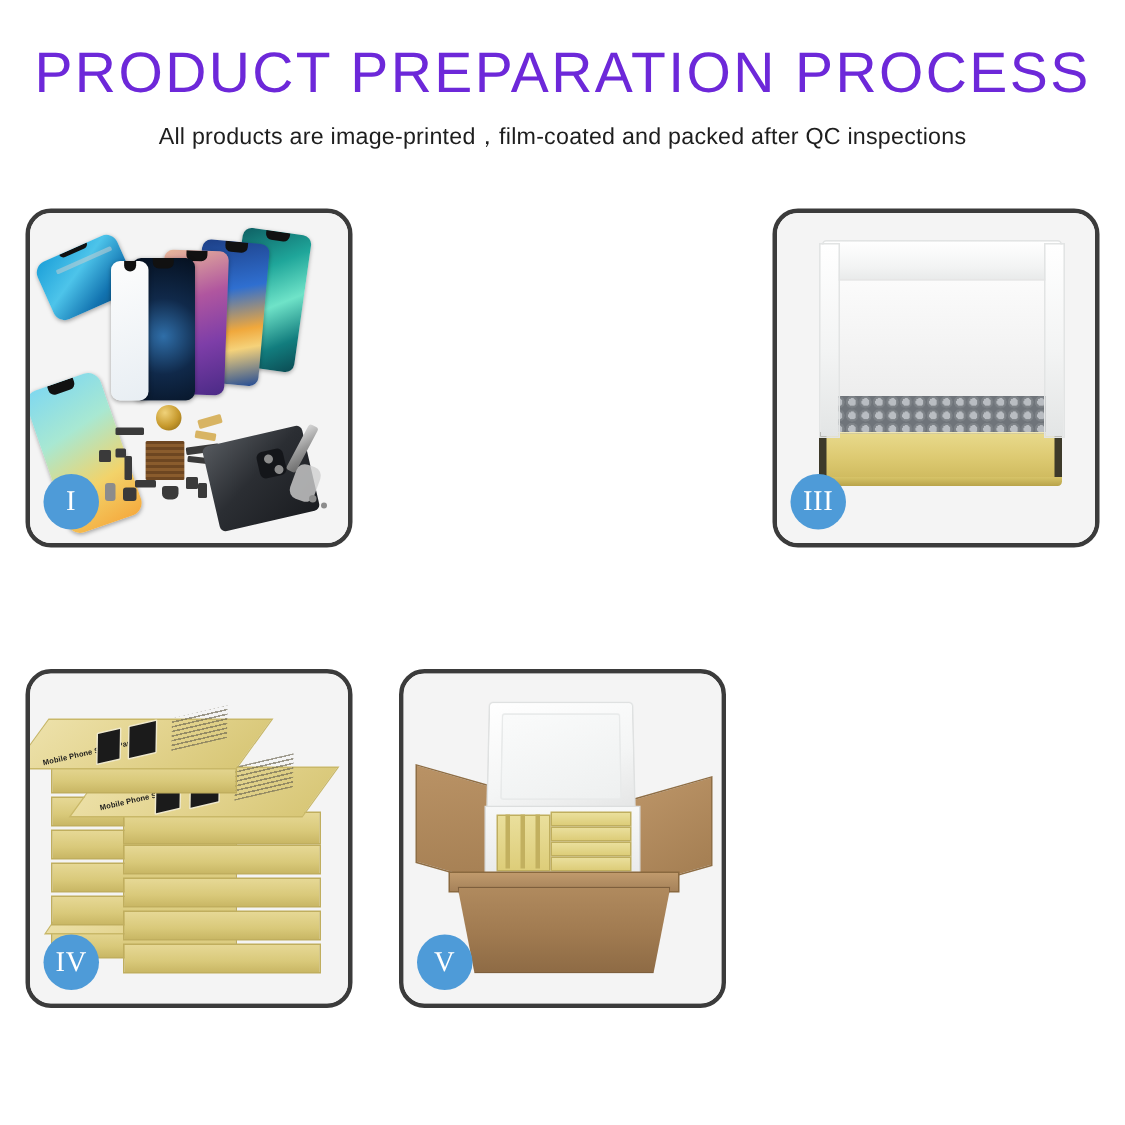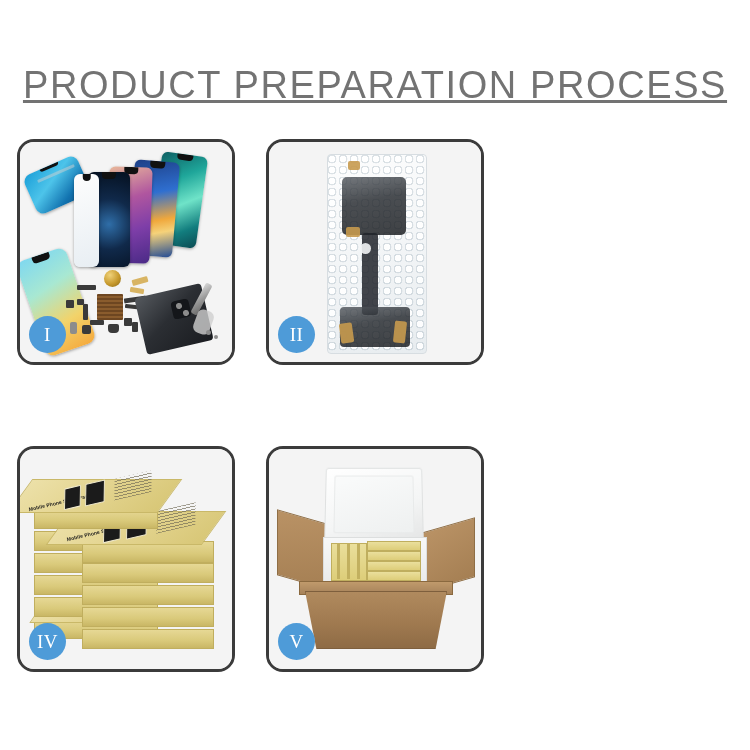--- a/index.html
+++ b/index.html
@@ -18,29 +18,28 @@
 
   
   .header {
     position: absolute;
     left: 0; top: 0;
     width: 750px;
     text-align: center;
   }
   .page-title {
     margin: 0;
-    padding-top: 66px;
+    padding-top: 30px;
     font-family: "Liberation Sans", sans-serif;
     font-size: 38px;
     font-weight: 400;
     letter-spacing: 1.6px;
-    color: #737373;
+    color: #6d28d9;
     line-height: 1.05;
     white-space: nowrap;
-    text-decoration: underline;
   }
   .page-subtitle {
     margin: 0;
     padding-top: 11px;
     font-family: "Liberation Sans", sans-serif;
     font-size: 15.5px;
     font-weight: 400;
     letter-spacing: 0.15px;
     color: #1e1e1e;
     white-space: nowrap;
@@ -310,20 +309,21 @@
   .vi-tape {
     position: absolute;
     background: rgba(128,96,52,.55);
   }
 </style>
 </head>
 <body>
 
 <div class="header">
   <h1 class="page-title">PRODUCT PREPARATION PROCESS</h1>
+  <p class="page-subtitle">All products are image-printed，film-coated and packed after QC inspections</p>
 </div>
 
 <div class="grid">
 
   <div class="panel c0">
     <div class="stage p1-bg">
 
       <div class="ph ph-cyan" style="left:8px;top:22px;width:58px;height:42px;transform:rotate(-24deg);border-radius:8px;"></div>
       <div class="part light" style="left:16px;top:30px;width:40px;height:3px;transform:rotate(-24deg);opacity:.5;"></div>
 
@@ -358,36 +358,39 @@
       <div class="part grey" style="left:163px;top:168px;width:6px;height:6px;border-radius:50%;transform:rotate(-13deg);"></div>
 
       <div class="part driver" style="left:178px;top:140px;width:7px;height:34px;transform:rotate(28deg);"></div>
       <div class="part light" style="left:175px;top:168px;width:17px;height:24px;border-radius:6px;transform:rotate(20deg);opacity:.8;"></div>
       <div class="part grey" style="left:186px;top:188px;width:5px;height:5px;border-radius:50%;"></div>
       <div class="part grey" style="left:194px;top:193px;width:4px;height:4px;border-radius:50%;"></div>
     </div>
     <div class="badge">I</div>
   </div>
 
-  <div class="panel c1">
+
+  <div class="panel c2">
     <div class="stage">
-      <div class="bubble-pouch" style="left:58px;top:12px;width:98px;height:198px;">
-        <div class="inner-part" style="left:14px;top:22px;width:64px;height:58px;"></div>
-        <div class="inner-flex" style="left:34px;top:78px;width:16px;height:82px;border-radius:3px;"></div>
-        <div class="inner-part" style="left:12px;top:152px;width:70px;height:40px;border-radius:4px;"></div>
-        <div class="tape-amber" style="left:20px;top:6px;width:12px;height:9px;"></div>
-        <div class="tape-amber" style="left:18px;top:72px;width:14px;height:10px;"></div>
-        <div class="tape-amber" style="left:12px;top:168px;width:13px;height:20px;transform:rotate(-8deg);"></div>
-        <div class="tape-amber" style="left:66px;top:166px;width:12px;height:22px;transform:rotate(6deg);"></div>
-        <div class="part light" style="left:32px;top:88px;width:11px;height:11px;border-radius:50%;background:#f2f4f5;opacity:.9;"></div>
-      </div>
+
+      <div class="box3-foamlid" style="left:30px;top:18px;width:158px;height:30px;border-radius:3px 3px 0 0;"></div>
+      <div class="box3-foamback" style="left:35px;top:44px;width:148px;height:80px;"></div>
+
+      <div class="box3-bubbles" style="left:37px;top:122px;width:144px;height:26px;"></div>
+
+      <div class="box3-front" style="left:28px;top:146px;width:162px;height:32px;"></div>
+      <div class="box3-edge" style="left:28px;top:146px;width:5px;height:32px;"></div>
+      <div class="box3-edge" style="left:185px;top:146px;width:5px;height:32px;"></div>
+      <div class="box3-side" style="left:28px;top:176px;width:162px;height:6px;border-radius:0 0 3px 3px;"></div>
+
+      <div class="box3-foamlid" style="left:28px;top:20px;width:12px;height:128px;"></div>
+      <div class="box3-foamlid" style="left:178px;top:20px;width:12px;height:128px;"></div>
     </div>
-    <div class="badge">II</div>
+    <div class="badge">III</div>
   </div>
-
 
   <div class="panel c3">
     <div class="stage">
       <div class="stack" style="left:0;top:0;width:218px;height:226px;">
 
         <div class="kbox">
           <div class="front" style="left:14px;top:170px;width:122px;height:18px;"></div>
           <div class="top" style="left:14px;top:160px;width:122px;height:12px;transform:skewX(-34deg);"></div>
         </div>
         <div class="kbox">

